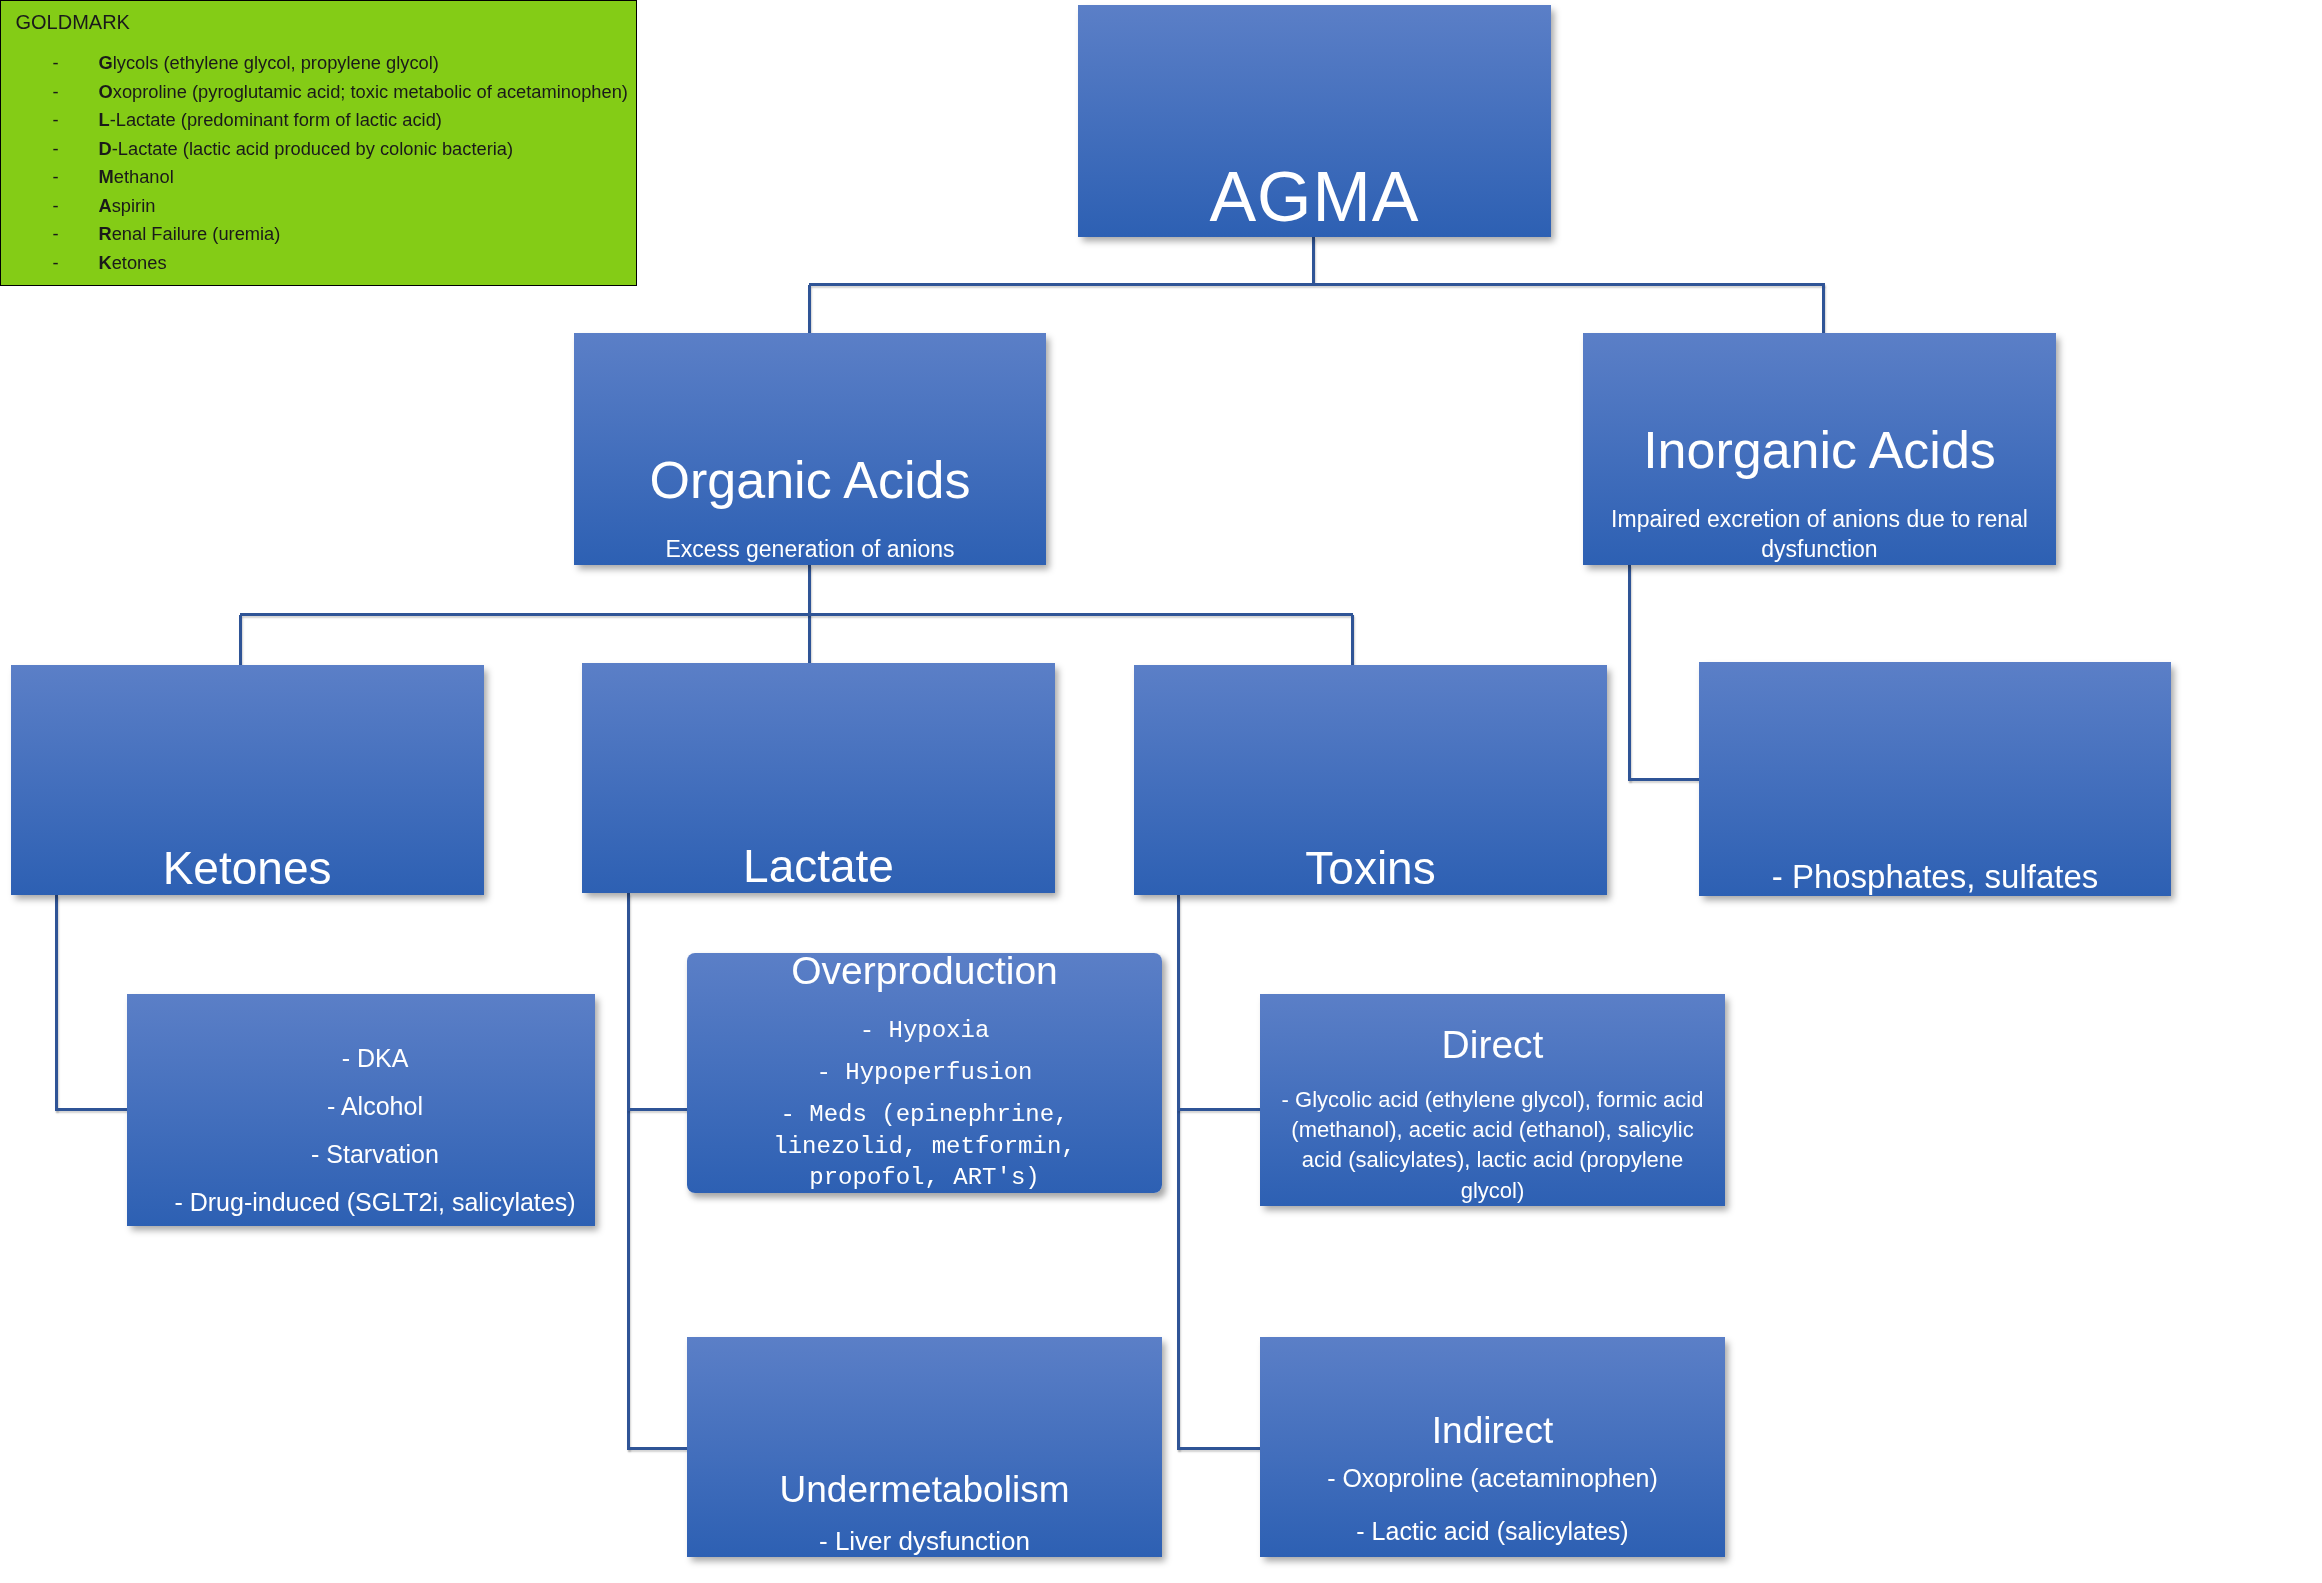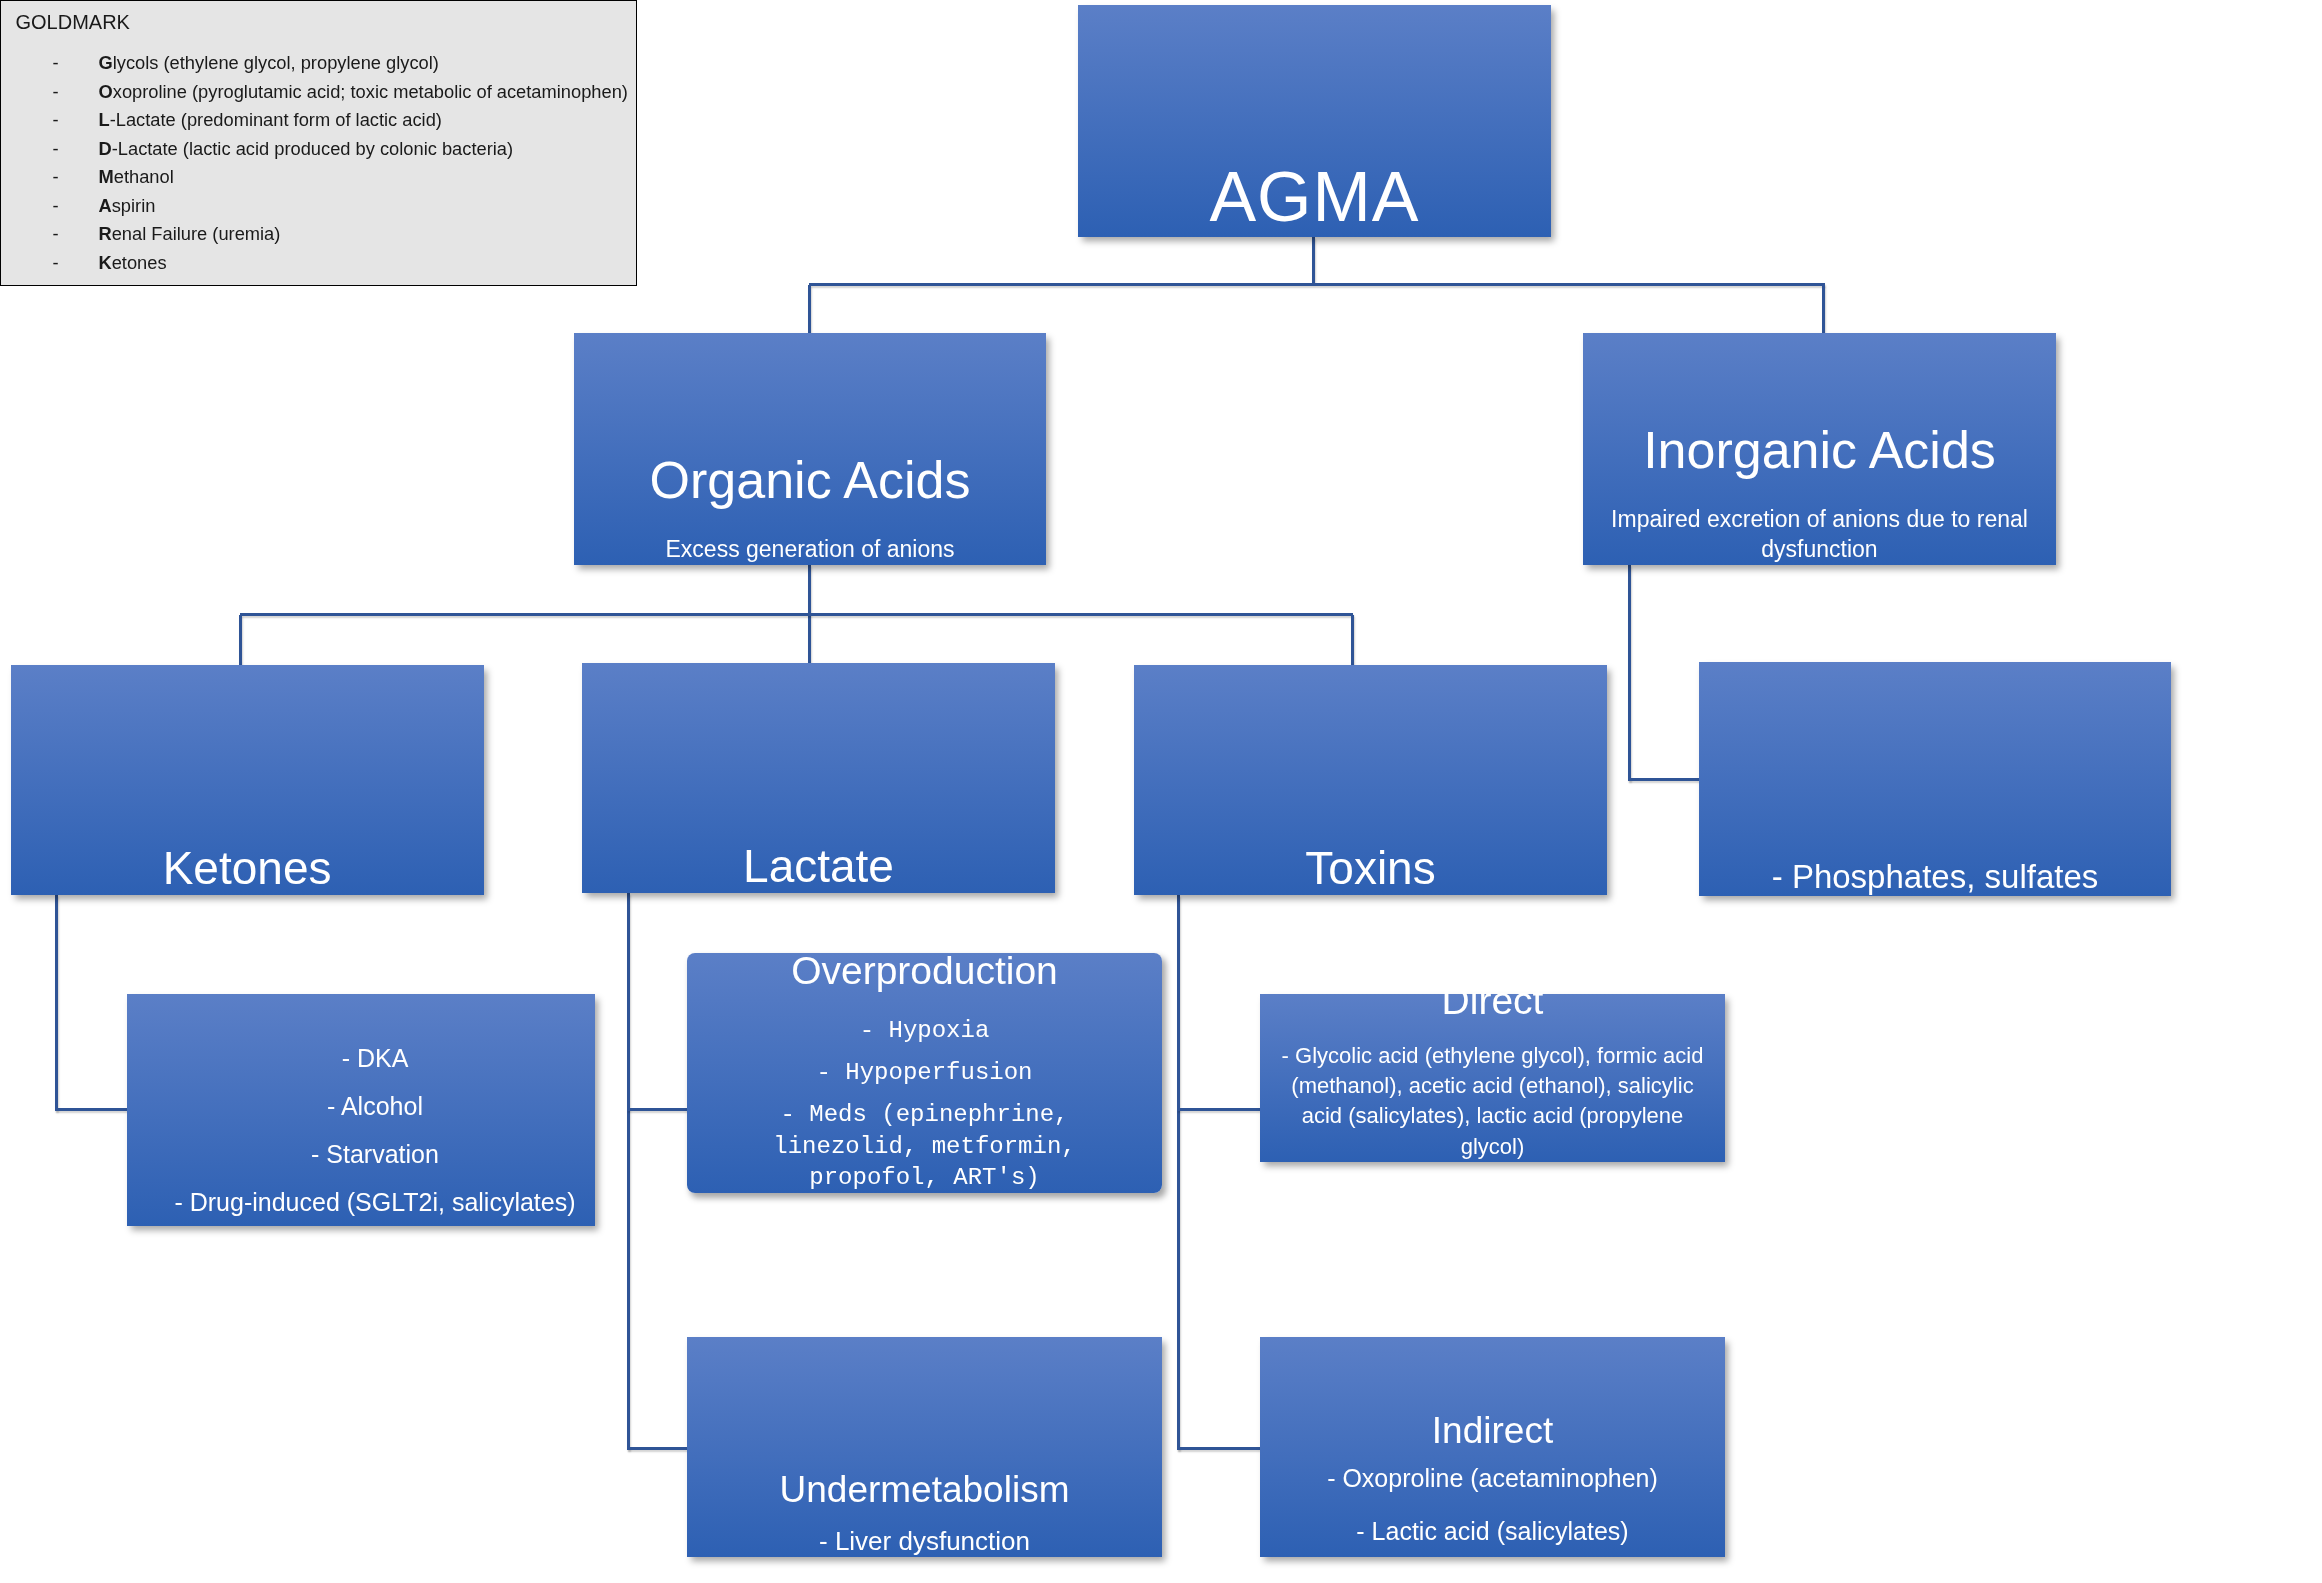--- a/index.html
+++ b/index.html
@@ -32,21 +32,21 @@
   .t-grp{font-size:39px;margin-bottom:17.4px;}
   .t-grp-sm{font-size:37px;margin-bottom:15.4px;}
   .items-lg div{font-size:25px;line-height:1.92;}
   .items-md div{font-size:24px;line-height:1.74;font-family:Liberation Mono, monospace;}
   .items-md div.wrap{max-width:425px;line-height:1.3;padding-top:5.8px;}
   .items-ind div{font-size:25px;line-height:2.1;}
   .para{font-size:22px;line-height:1.38;padding:0 13.5px;}
   .item-single{font-size:26px;}
   .conn{position:absolute;background:var(--connector);box-shadow:1px 1.9px 1.9px rgba(0,0,0,0.18);}
   .mnbox{
-    position:absolute;background:#e5e5e5;border:1.9px solid var(--mnemonic-border);
+    position:absolute;background:#84cc16;border:1.9px solid var(--mnemonic-border);
     color:var(--mnemonic-text);box-sizing:border-box;
   }
   .mn-title{font-weight:400;}
   #mudpiles{padding:7.7px 5.8px 5.8px 11.6px;}
   #mudpiles .mn-title{font-size:20px;margin-bottom:11.6px;}
   #mudpiles .mn-item{display:flex;font-size:19.3px;line-height:1.45;padding-left:39px;}
   #mudpiles .mn-item .dash{width:41px;flex:none;}
   #goldmark{padding:9.7px 7.7px 7.7px 14.5px;}
   #goldmark .mn-title{font-size:20px;margin-bottom:15.4px;}
   #goldmark .mn-item{display:flex;font-size:18.3px;line-height:1.56;padding-left:37px;}
@@ -115,21 +115,21 @@
 
   <div class="node" style="left:687px;top:953px;width:475px;height:240px;border-radius:8px;">
     <div class="t-grp">Overproduction</div>
     <div class="items-md">
       <div>- Hypoxia</div>
       <div>- Hypoperfusion</div>
       <div class="wrap">- Meds (epinephrine, linezolid, metformin, propofol, ART's)</div>
     </div>
   </div>
 
-  <div class="node" style="left:1260px;top:994px;width:465px;height:168px;">
+  <div class="node" style="left:1260px;top:994px;width:465px;height:212px;">
     <div class="t-grp">Direct</div>
     <div class="para">- Glycolic acid (ethylene glycol), formic acid (methanol), acetic acid (ethanol), salicylic acid (salicylates), lactic acid (propylene glycol)</div>
   </div>
 
   <div class="node" style="left:687px;top:1337px;width:475px;height:220px;">
     <div class="t-grp-sm">Undermetabolism</div>
     <div class="item-single">- Liver dysfunction</div>
   </div>
 
   <div class="node" style="left:1260px;top:1337px;width:465px;height:220px;">

